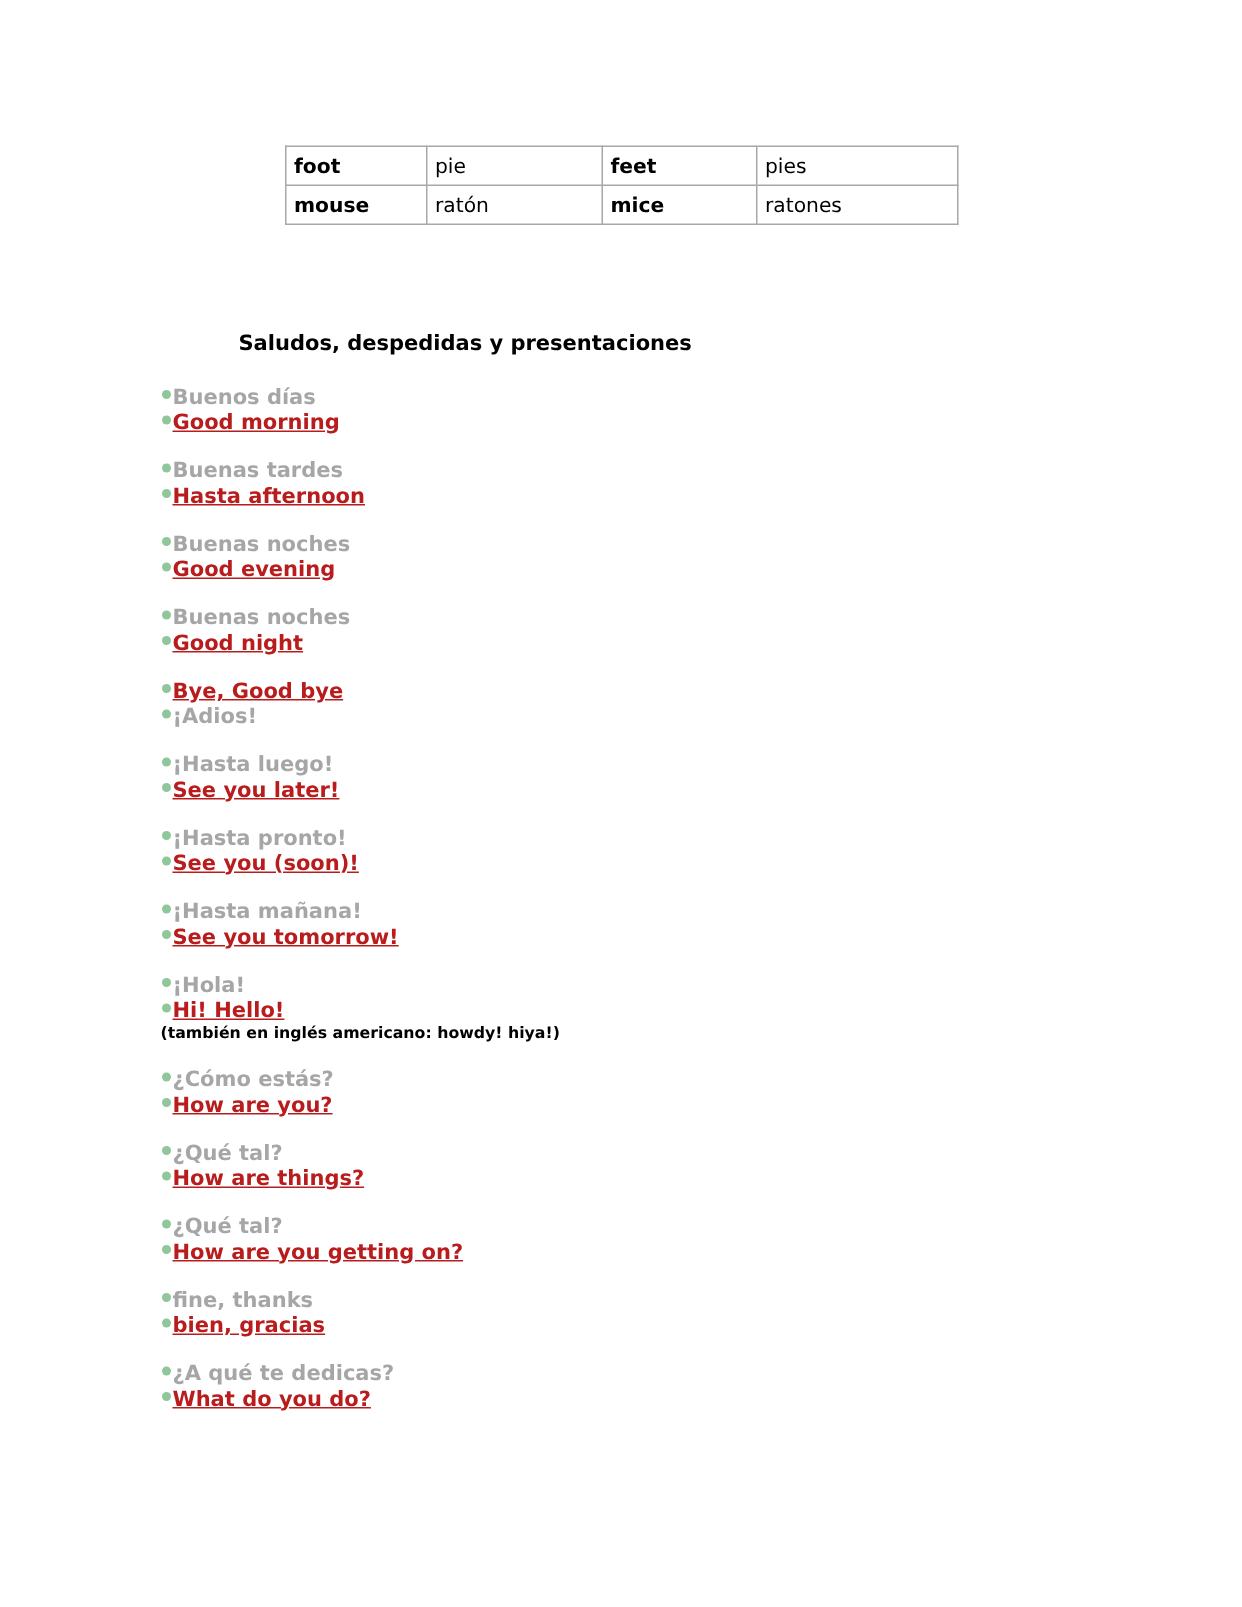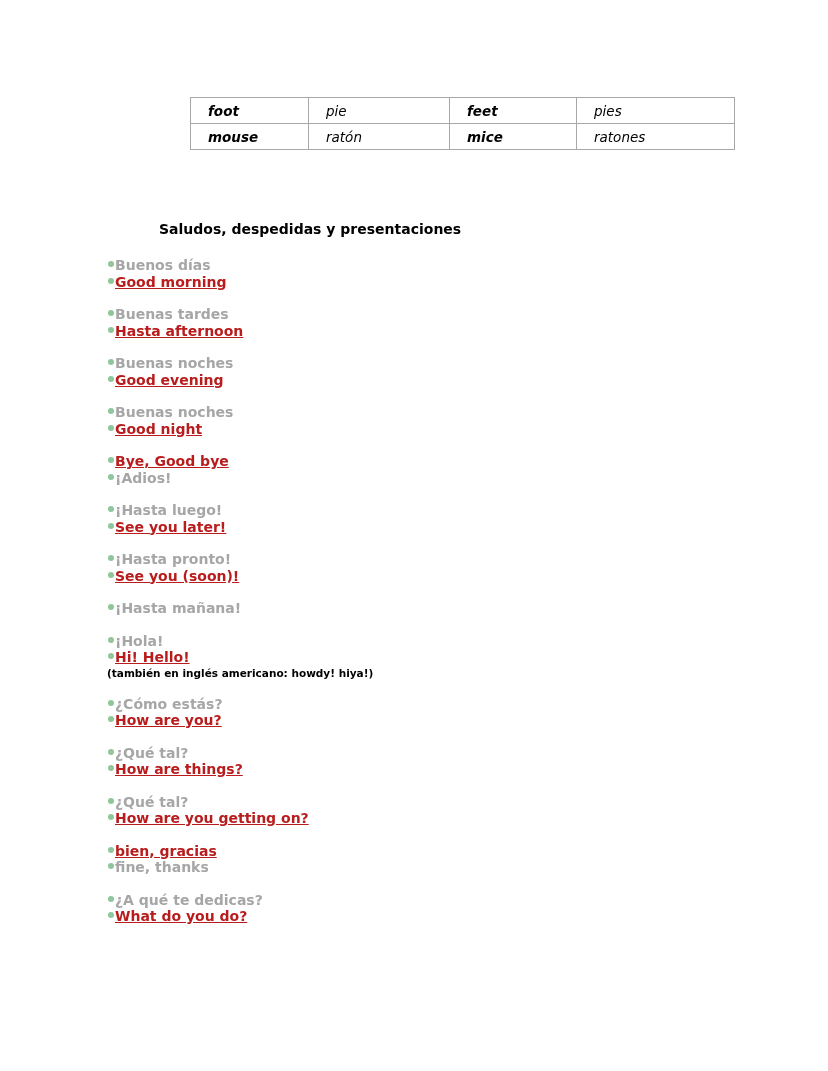--- a/index.html
+++ b/index.html
@@ -1,20 +1,20 @@
 <!DOCTYPE html>
 <html><head>
 <meta charset="utf-8">
 <style>
   html, body { margin: 0; padding: 0; background: #ffffff; }
   body { width: 828px; height: 1071px; position: relative; overflow: hidden;
          font-family: "DejaVu Sans", sans-serif; color: #000; }
   .plural-table { position: absolute; left: 190px; top: 97px; border-collapse: collapse;
                   font-size: 13.5px; }
-  .plural-table td { border: 1.5px solid #a8a8a8; height: 25px; padding: 0 17px; vertical-align: middle; font-style: italic; }
+  .plural-table td { border: 1.5px solid #a8a8a8; height: 25px; padding: 0 5px; vertical-align: middle; }
   .plural-table td.bold { font-weight: bold; }
   .c1 { width: 83px; } .c2 { width: 106px; } .c3 { width: 92px; } .c4 { width: 123px; }
   .section-title { position: absolute; left: 115px; top: 221px; font-size: 14px; font-weight: bold; margin-left: 44px; }
   .phrases { position: absolute; left: 108px; top: 257px; }
   .pair { margin-bottom: 16px; }
   .line { font-size: 14px; font-weight: bold; line-height: 17px; height: 16.5px; white-space: nowrap; }
   .line .dot { display: inline-block; width: 6px; height: 6px; border-radius: 50%;
                background: #8fc79a; vertical-align: middle; margin-right: 1px; position: relative; top: -2px; }
   .es { color: #a6a6a6; }
   .en { color: #b91c1c; text-decoration: underline; }
@@ -66,39 +66,40 @@
     <div class="pair">
       <div class="line es"><span class="dot"></span><span>¡Hasta luego!</span></div>
       <div class="line en"><span class="dot"></span><span>See you later!</span></div>
     </div>
     <div class="pair">
       <div class="line es"><span class="dot"></span><span>¡Hasta pronto!</span></div>
       <div class="line en"><span class="dot"></span><span>See you (soon)!</span></div>
     </div>
     <div class="pair">
       <div class="line es"><span class="dot"></span><span>¡Hasta mañana!</span></div>
+      <div class="line en"><span class="dot"></span><span>See you tomorrow!</span></div>
     </div>
     <div class="pair">
       <div class="line es"><span class="dot"></span><span>¡Hola!</span></div>
       <div class="line en"><span class="dot"></span><span>Hi! Hello!</span></div>
       <div class="note">(también en inglés americano: howdy! hiya!)</div>
     </div>
     <div class="pair">
       <div class="line es"><span class="dot"></span><span>¿Cómo estás?</span></div>
       <div class="line en"><span class="dot"></span><span>How are you?</span></div>
     </div>
     <div class="pair">
       <div class="line es"><span class="dot"></span><span>¿Qué tal?</span></div>
       <div class="line en"><span class="dot"></span><span>How are things?</span></div>
     </div>
     <div class="pair">
       <div class="line es"><span class="dot"></span><span>¿Qué tal?</span></div>
       <div class="line en"><span class="dot"></span><span>How are you getting on?</span></div>
     </div>
     <div class="pair">
+      <div class="line es"><span class="dot"></span><span>fine, thanks</span></div>
       <div class="line en"><span class="dot"></span><span>bien, gracias</span></div>
-      <div class="line es"><span class="dot"></span><span>fine, thanks</span></div>
     </div>
     <div class="pair">
       <div class="line es"><span class="dot"></span><span>¿A qué te dedicas?</span></div>
       <div class="line en"><span class="dot"></span><span>What do you do?</span></div>
     </div>
   </div>
 
 </body></html>

